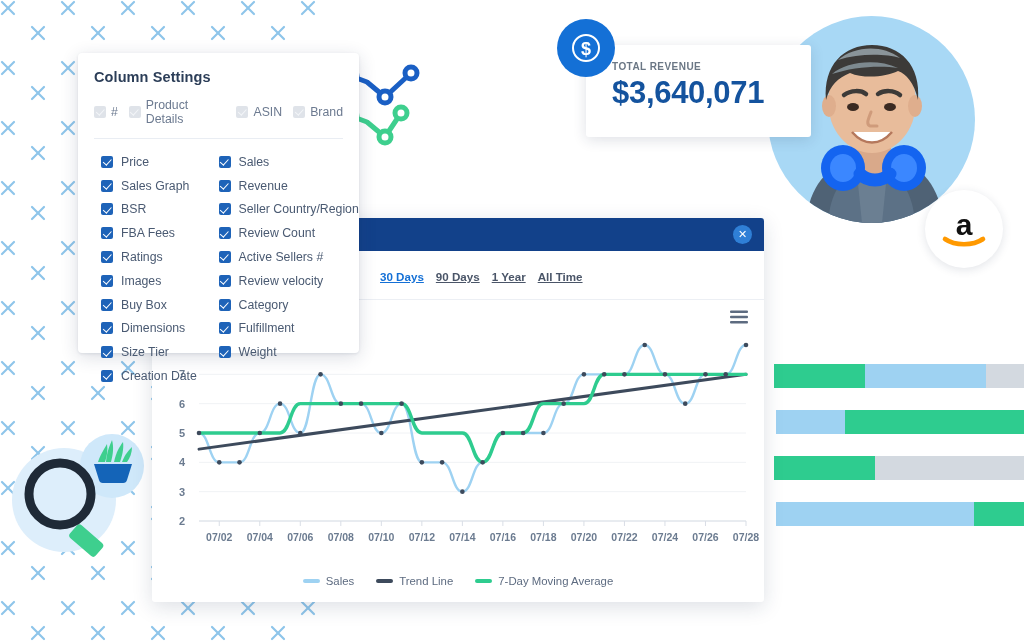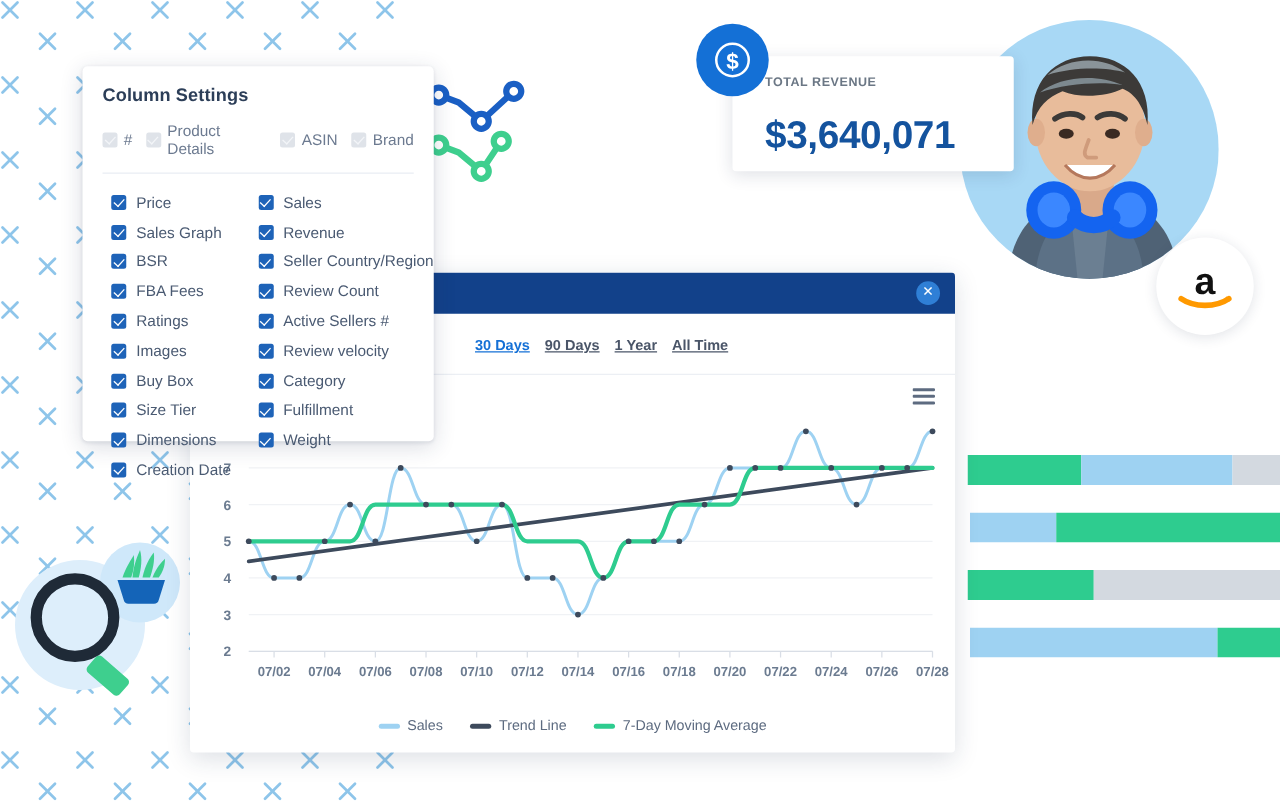--- a/index.html
+++ b/index.html
@@ -31,21 +31,21 @@
   #mini-lines-deco {
     position: absolute;
     left: 333px; top: 58px;
     width: 110px; height: 100px;
     z-index: 1;
   }
 
   
   #column-settings {
     position: absolute;
-    left: 66px; top: 53px;
+    left: 78px; top: 53px;
     width: 281px; height: 300px;
     background: #ffffff;
     border-radius: 4px;
     box-shadow: 0 4px 18px rgba(28,45,80,0.16), 0 1px 3px rgba(28,45,80,0.10);
     z-index: 20;
     padding: 16px 16px 0 16px;
   }
   #column-settings .cs-title {
     font-size: 14.5px;
     font-weight: bold;
@@ -109,21 +109,21 @@
     font-size: 10px;
     font-weight: bold;
     color: #6b7785;
     letter-spacing: .45px;
   }
   #revenue-card .rev-value {
     font-size: 31px;
     font-weight: bold;
     color: #14539e;
     letter-spacing: -0.3px;
-    margin-top: 18px;
+    margin-top: 3px;
   }
   #dollar-badge {
     position: absolute;
     left: 557px; top: 19px;
     width: 58px; height: 58px;
     border-radius: 50%;
     background: #1470d6;
     z-index: 14;
     display: flex; align-items: center; justify-content: center;
   }
@@ -514,25 +514,25 @@
         <div class="cs-row">
           <span class="cb"></span>
           <span class="cs-label">Images</span>
         </div>
         <div class="cs-row">
           <span class="cb"></span>
           <span class="cs-label">Buy Box</span>
         </div>
         <div class="cs-row">
           <span class="cb"></span>
+          <span class="cs-label">Dimensions</span>
+        </div>
+        <div class="cs-row">
+          <span class="cb"></span>
           <span class="cs-label">Size Tier</span>
-        </div>
-        <div class="cs-row">
-          <span class="cb"></span>
-          <span class="cs-label">Dimensions</span>
         </div>
         <div class="cs-row">
           <span class="cb"></span>
           <span class="cs-label">Creation Date</span>
         </div>
       </div>
     <div class="cs-col right">
         <div class="cs-row">
           <span class="cb"></span>
           <span class="cs-label">Sales</span>

